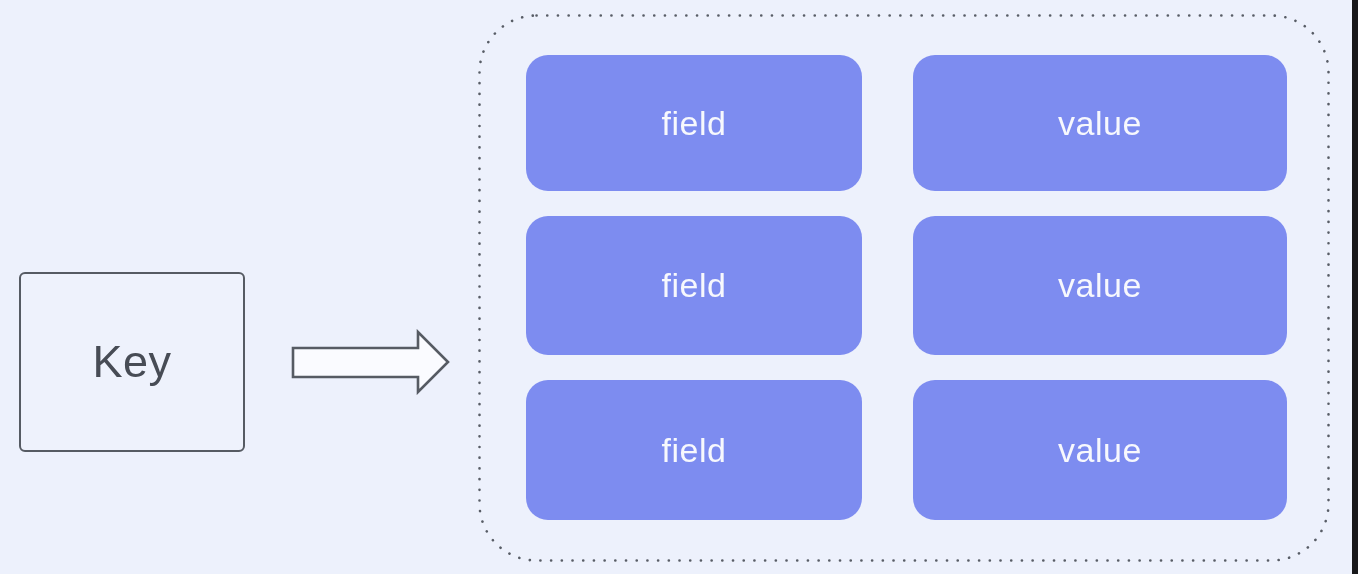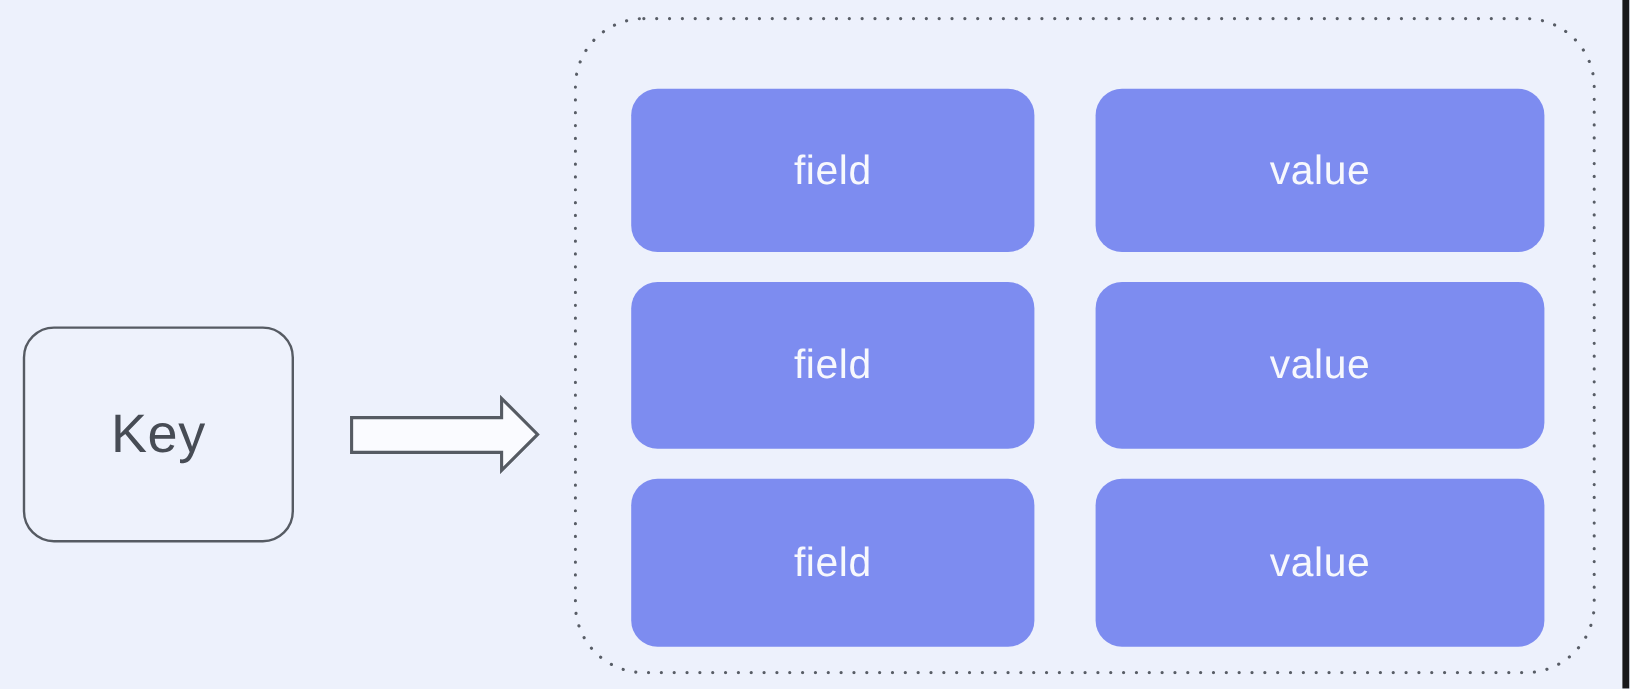--- a/index.html
+++ b/index.html
@@ -18,21 +18,21 @@
 
   
   .key-box {
     position: absolute;
     left: 19px;
     top: 272px;
     width: 226px;
     height: 180px;
     box-sizing: border-box;
     border: 2.5px solid #565b63;
-    border-radius: 26px;
+    border-radius: 6px;
     background: #eef2fc;
     display: flex;
     align-items: center;
     justify-content: center;
   }
   .key-label {
     color: #474c55;
     font-size: 45px;
     letter-spacing: 0.5px;
   }
@@ -56,21 +56,21 @@
   }
   .hash-border-svg {
     position: absolute;
     inset: 0;
     width: 100%;
     height: 100%;
   }
   .hash-grid {
     position: absolute;
     left: 48px;
-    top: 60px;
+    top: 41px;
     display: grid;
     grid-template-columns: 336px 374px;
     grid-template-rows: 136px 139px 140px;
     column-gap: 51px;
     row-gap: 25px;
   }
   .cell {
     background: #7d8cf0;
     border-radius: 22px;
     display: flex;

